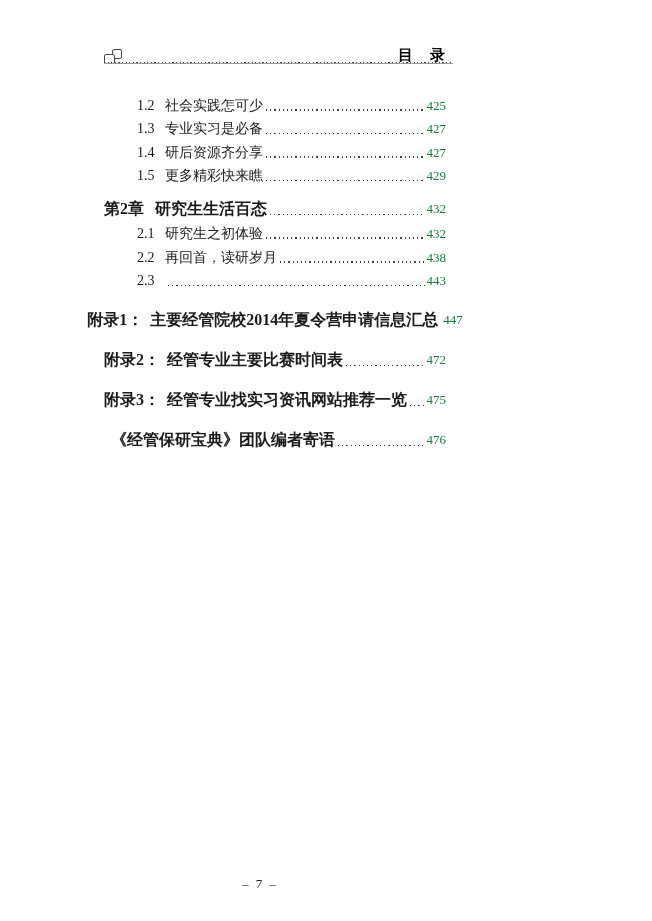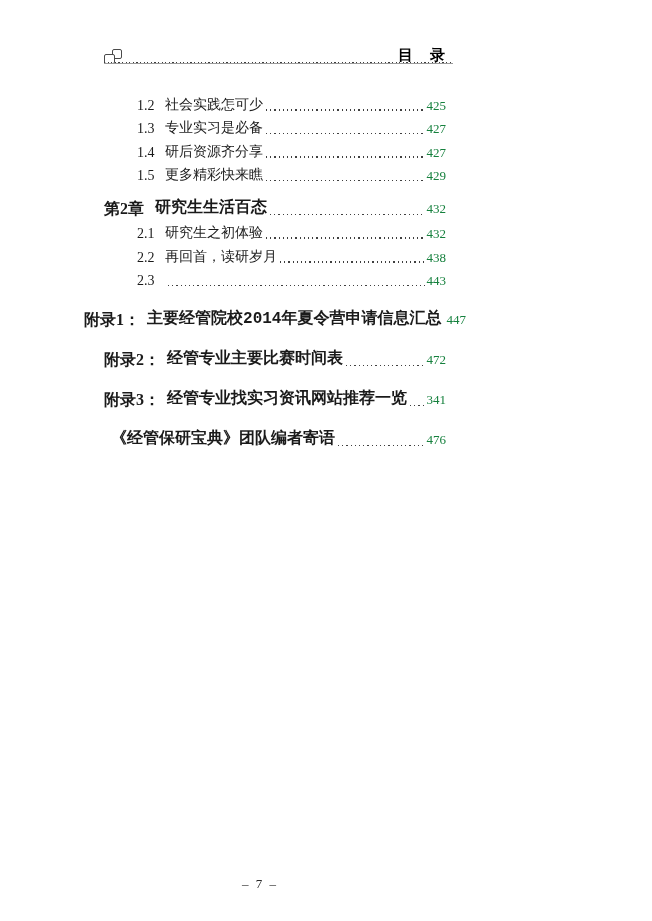--- a/index.html
+++ b/index.html
@@ -80,21 +80,20 @@
     height: 23.6px;
     line-height: 19px;
   }
   .toc-row .num {
     flex: none;
     white-space: pre;
   }
   .toc-row .title {
     flex: none;
     white-space: pre;
-    font-family: Liberation Mono, monospace;
   }
   .toc-row .leader {
     flex: 1 1 auto;
     height: 1.6px;
     margin: 0 2px 4px 3px;
     background: repeating-linear-gradient(to right, #3f3f3f 0 1.2px, transparent 1.2px 4.2px);
   }
   .toc-row .pagenum {
     flex: none;
     font-size: 13px;
@@ -227,21 +226,21 @@
       <span class="num">附录2：</span>
       <span class="title">经管专业主要比赛时间表</span>
       <span class="leader"></span>
       <span class="pagenum">472</span>
     </div>
 
     <div class="toc-row appendix">
       <span class="num">附录3：</span>
       <span class="title">经管专业找实习资讯网站推荐一览</span>
       <span class="leader"></span>
-      <span class="pagenum">341</span>
+      <span class="pagenum">475</span>
     </div>
 
     <div class="toc-row special">
       <span class="num"></span>
       <span class="title">《经管保研宝典》团队编者寄语</span>
       <span class="leader"></span>
       <span class="pagenum">476</span>
     </div>
   </div>
 

